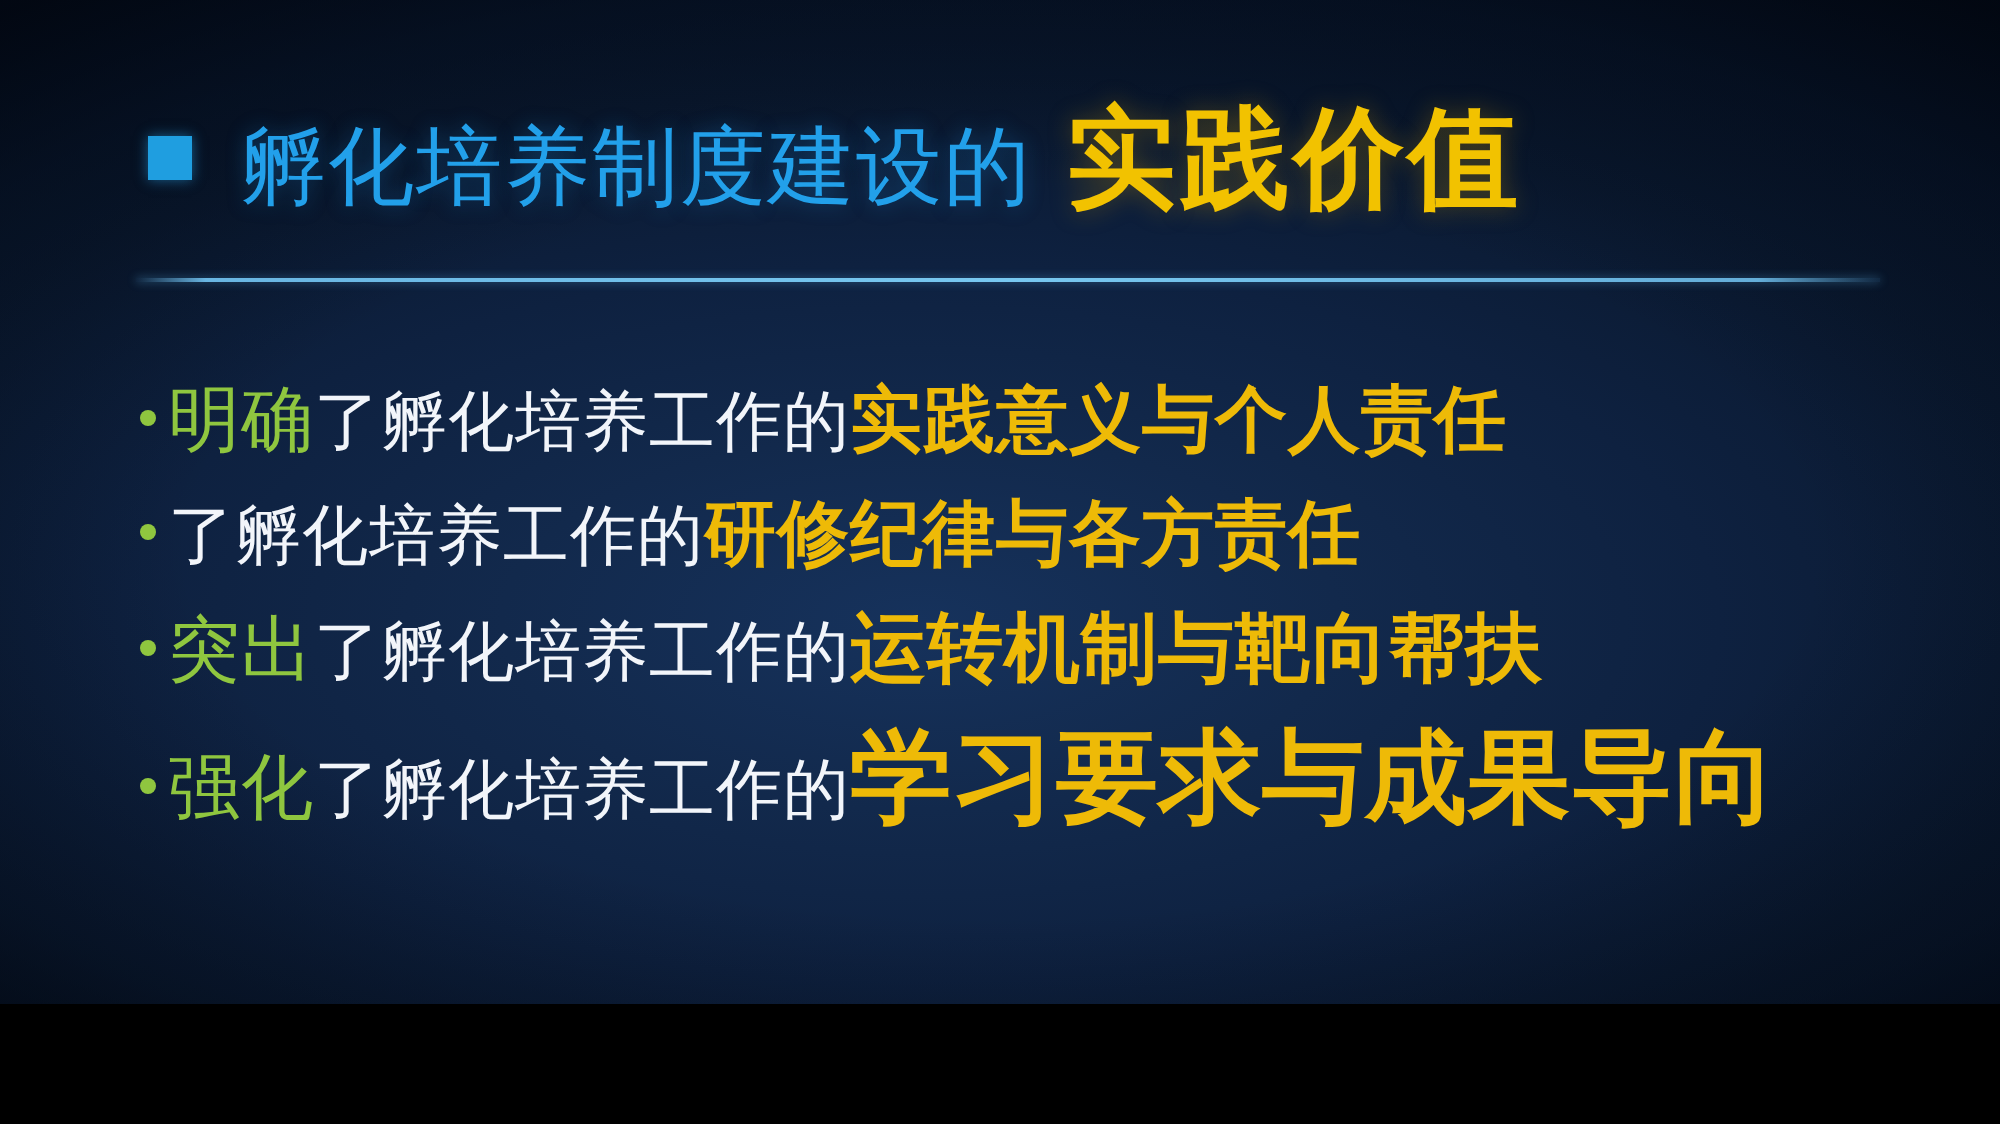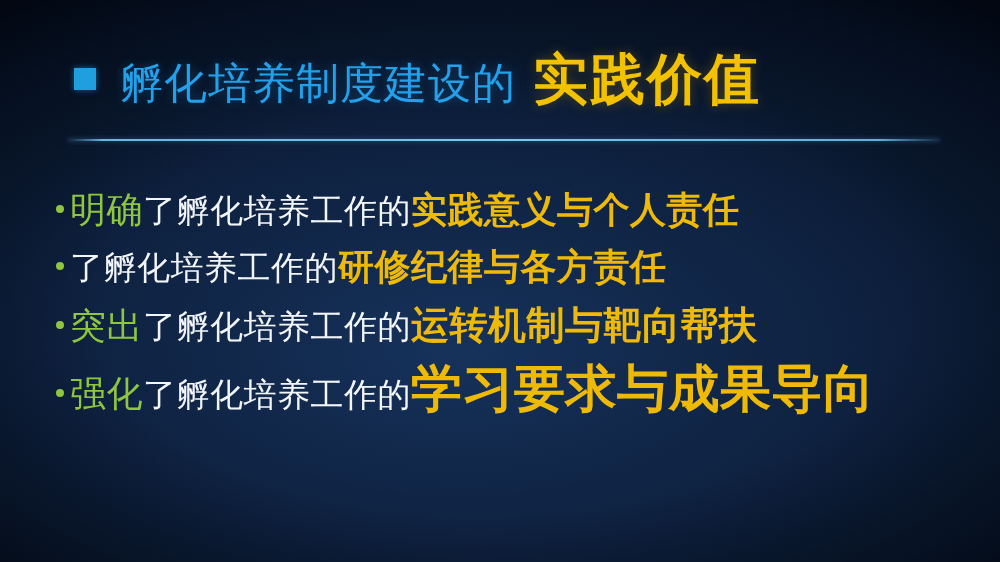--- a/index.html
+++ b/index.html
@@ -3,21 +3,21 @@
 <meta charset="utf-8">
 <style>
   html, body {
     margin: 0;
     padding: 0;
     background: #000;
   }
   .slide {
     position: relative;
     width: 1000px;
-    height: 562px;
+    height: 502px;
     overflow: hidden;
     background:
       radial-gradient(ellipse 95% 85% at 46% 62%,
         #16325c 0%,
         #12294c 22%,
         #0e2140 42%,
         #0a1930 62%,
         #07142a 80%,
         #050f20 100%);
     font-family: "Liberation Sans", "DejaVu Sans", sans-serif;
@@ -84,21 +84,21 @@
       rgba(110,190,235,0.95) 4%,
       rgba(120,200,240,1) 50%,
       rgba(110,190,235,0.9) 93%,
       rgba(70,150,210,0.15) 100%);
     box-shadow: 0 0 5px rgba(90,180,235,0.45);
   }
 
   
   .bullets {
     position: absolute;
-    left: 56px;
+    left: 70px;
     top: 192px;
     width: 860px;
   }
   .bullet-line {
     display: flex;
     align-items: baseline;
     white-space: nowrap;
     height: 57px;
   }
   .bullet-dot {

